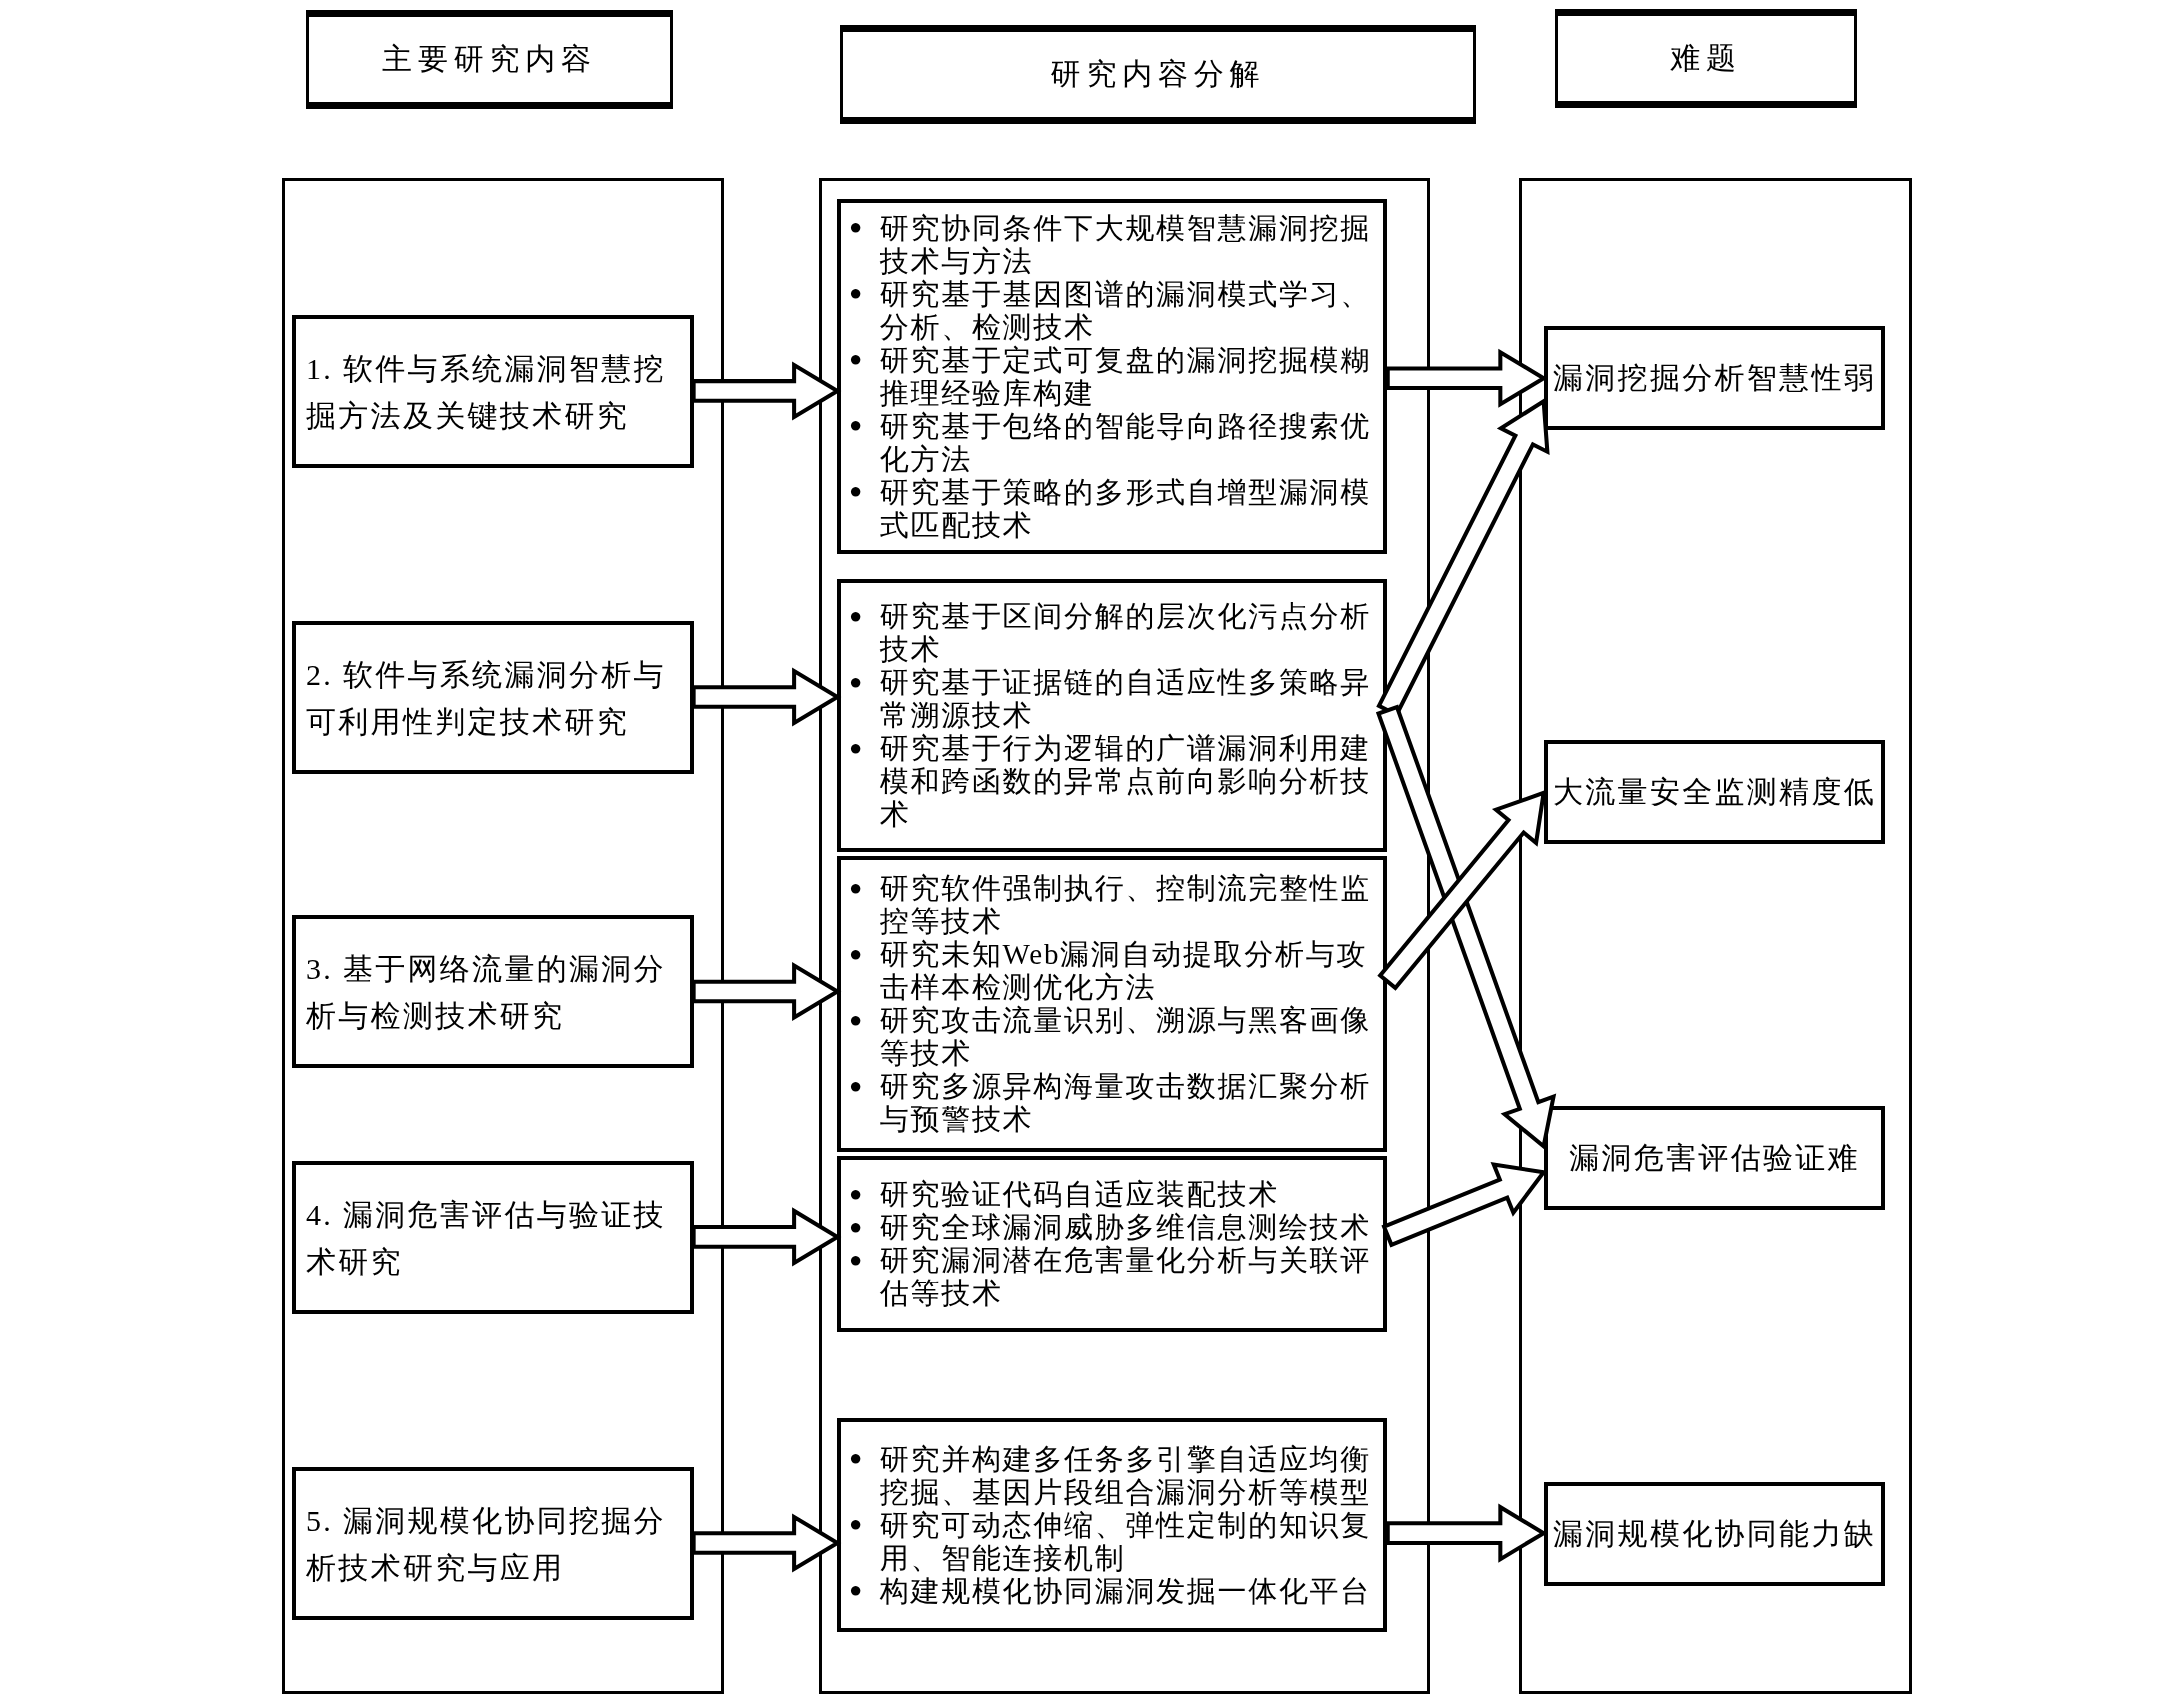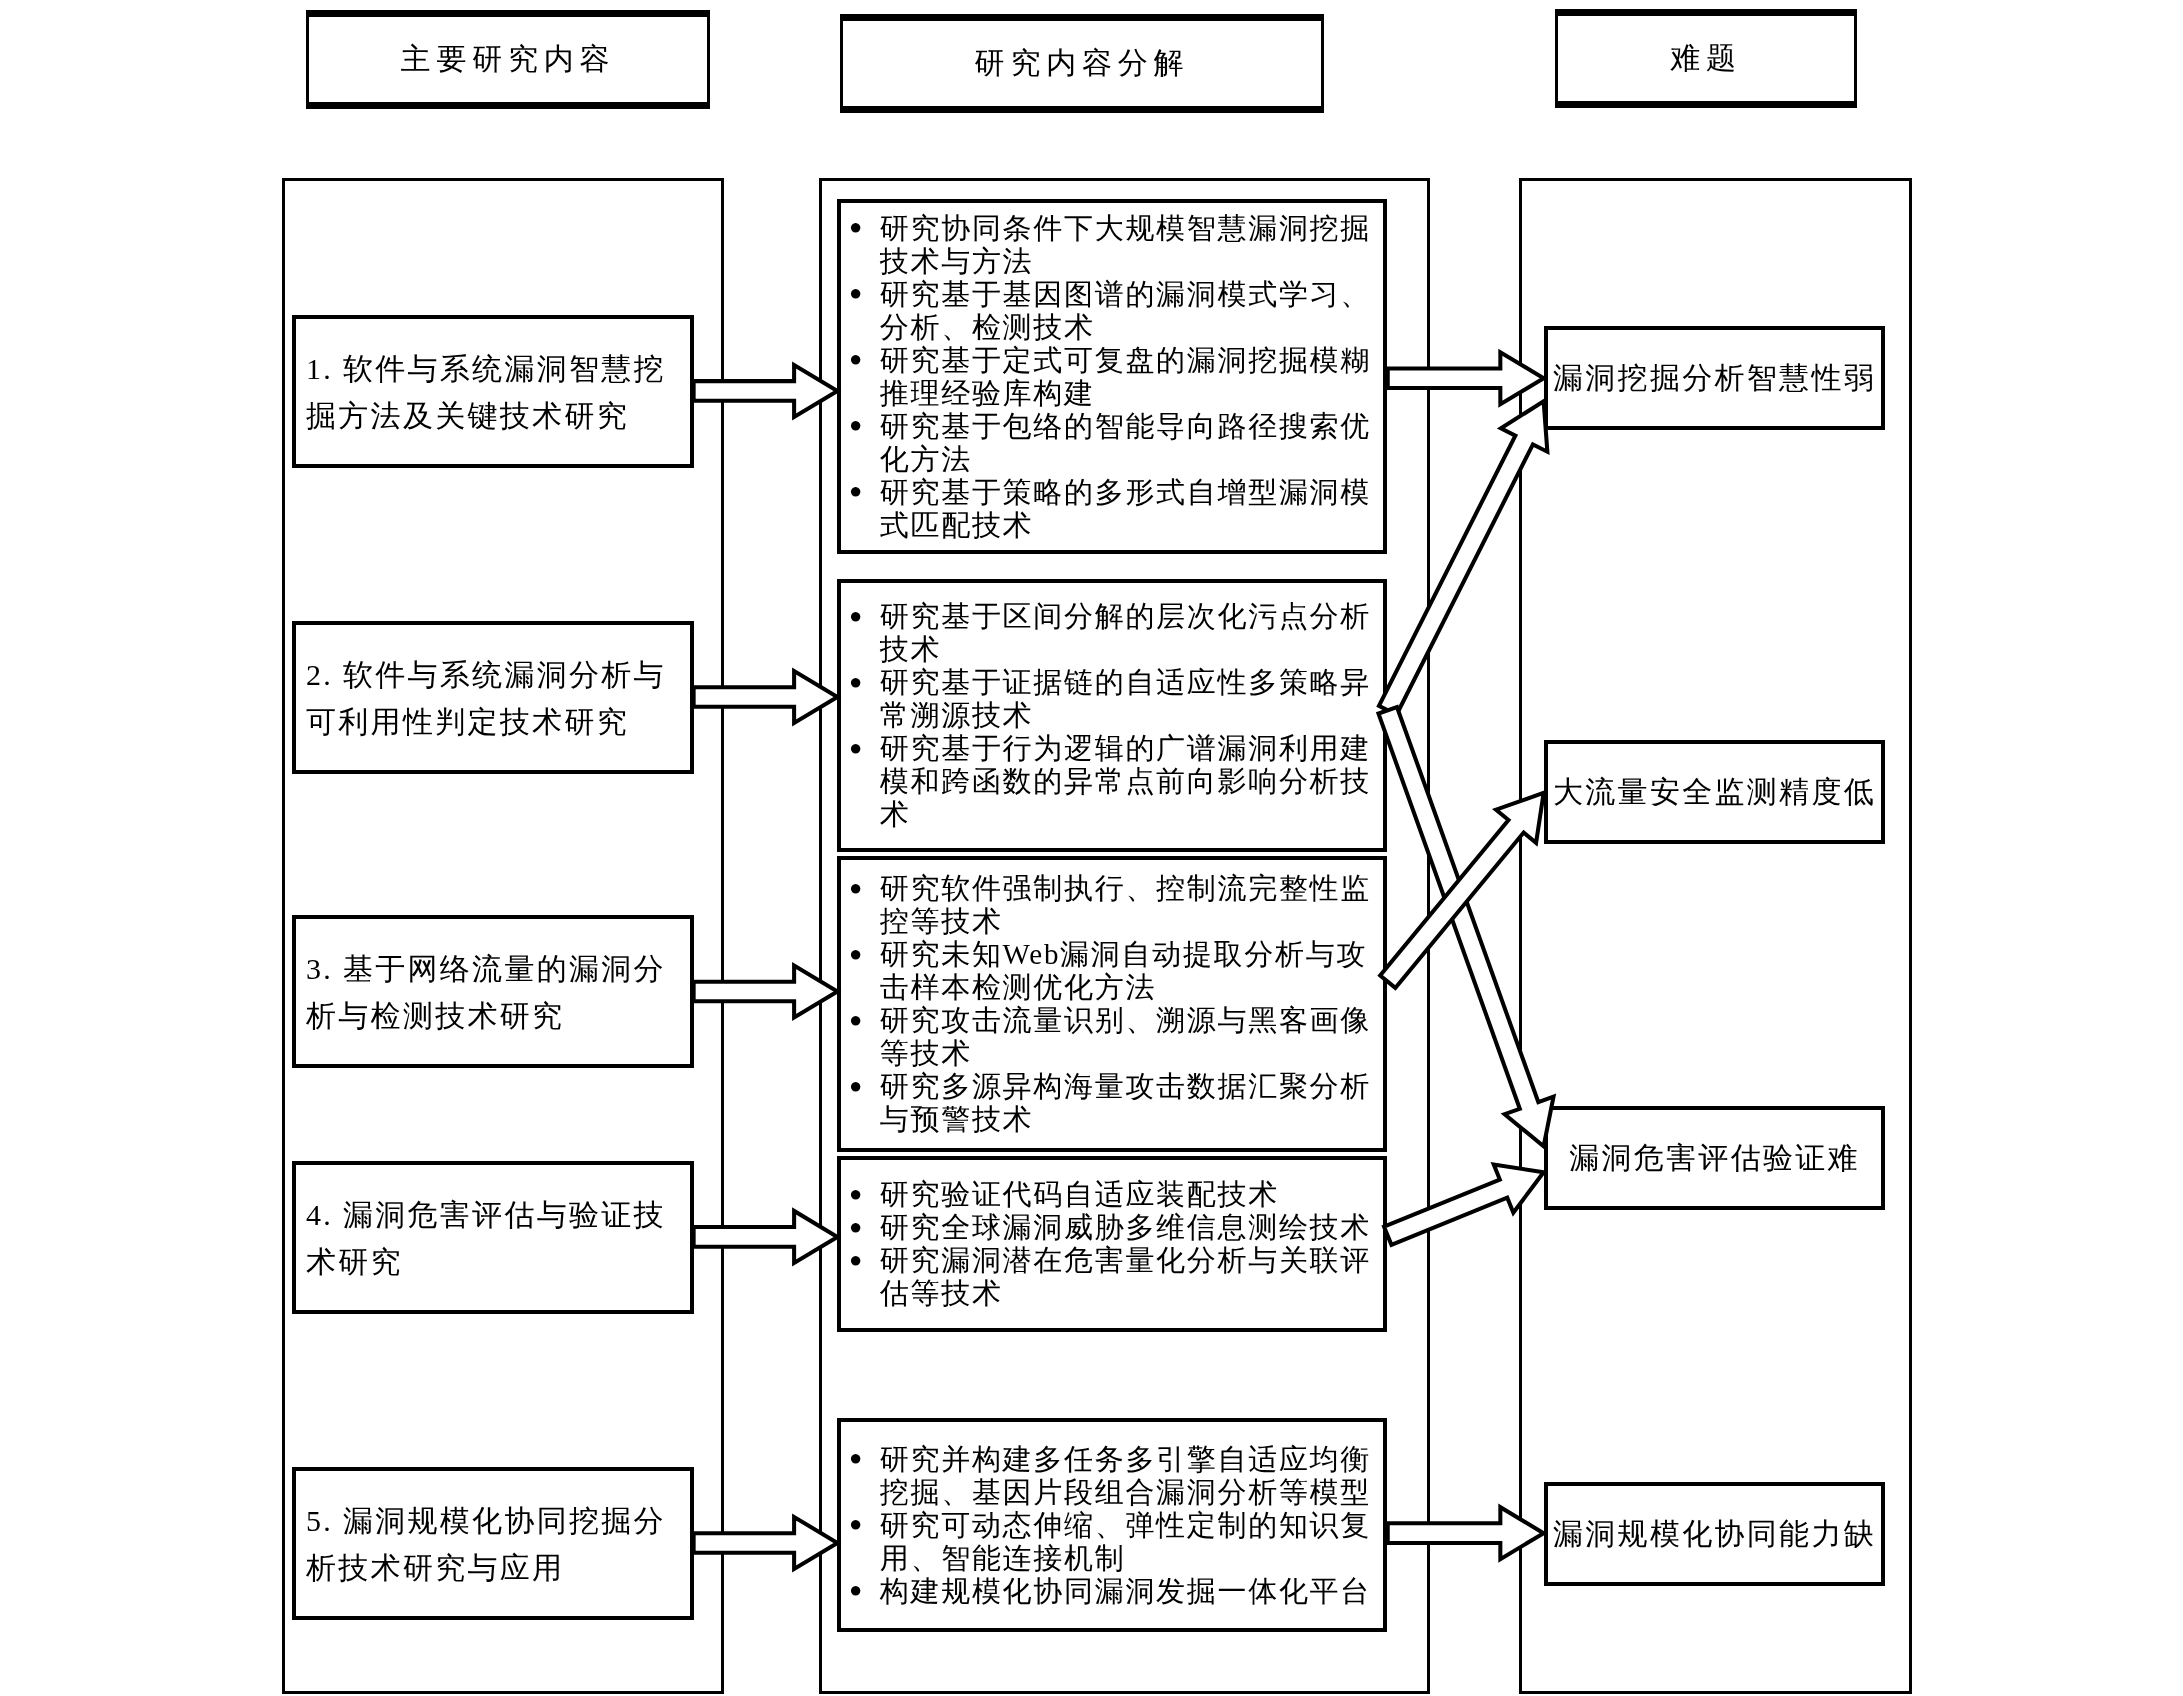--- a/index.html
+++ b/index.html
@@ -15,22 +15,22 @@
   .container { position:absolute; border:3.5px solid #000; background:transparent; }
   #left-container   { left:282px;  top:178px; width:442px;  height:1516px; }
   #middle-container { left:819px; top:178px; width:611px; height:1516px; }
   #right-container  { left:1519px; top:178px; width:393px;  height:1516px; }
 
   .header-box {
     position:absolute; border:solid #000; border-width:7px 3.5px;
     display:flex; align-items:center; justify-content:center;
     font-size:30px; letter-spacing:5.8px; background:#fff;
   }
-  #header-left   { left:306px;  top:10.4px; width:404px; height:99px; }
-  #header-middle { left:840px; top:14px; width:484px; height:99px; }
+  #header-left   { left:306px;  top:10.4px; width:367px; height:99px; }
+  #header-middle { left:840px; top:25px; width:636px; height:99px; }
   #header-right  { left:1555px; top:8.7px; width:302px; height:99px; }
 
   .left-box {
     position:absolute; left:292px; width:402px; height:153px;
     border:4.6px solid #000; background:#fff;
     display:flex; align-items:center;
     font-size:30px; line-height:47px; letter-spacing:2.3px;
     padding-left:10px; padding-right:3.5px;
   }
   .left-box span { white-space:pre-line; }

